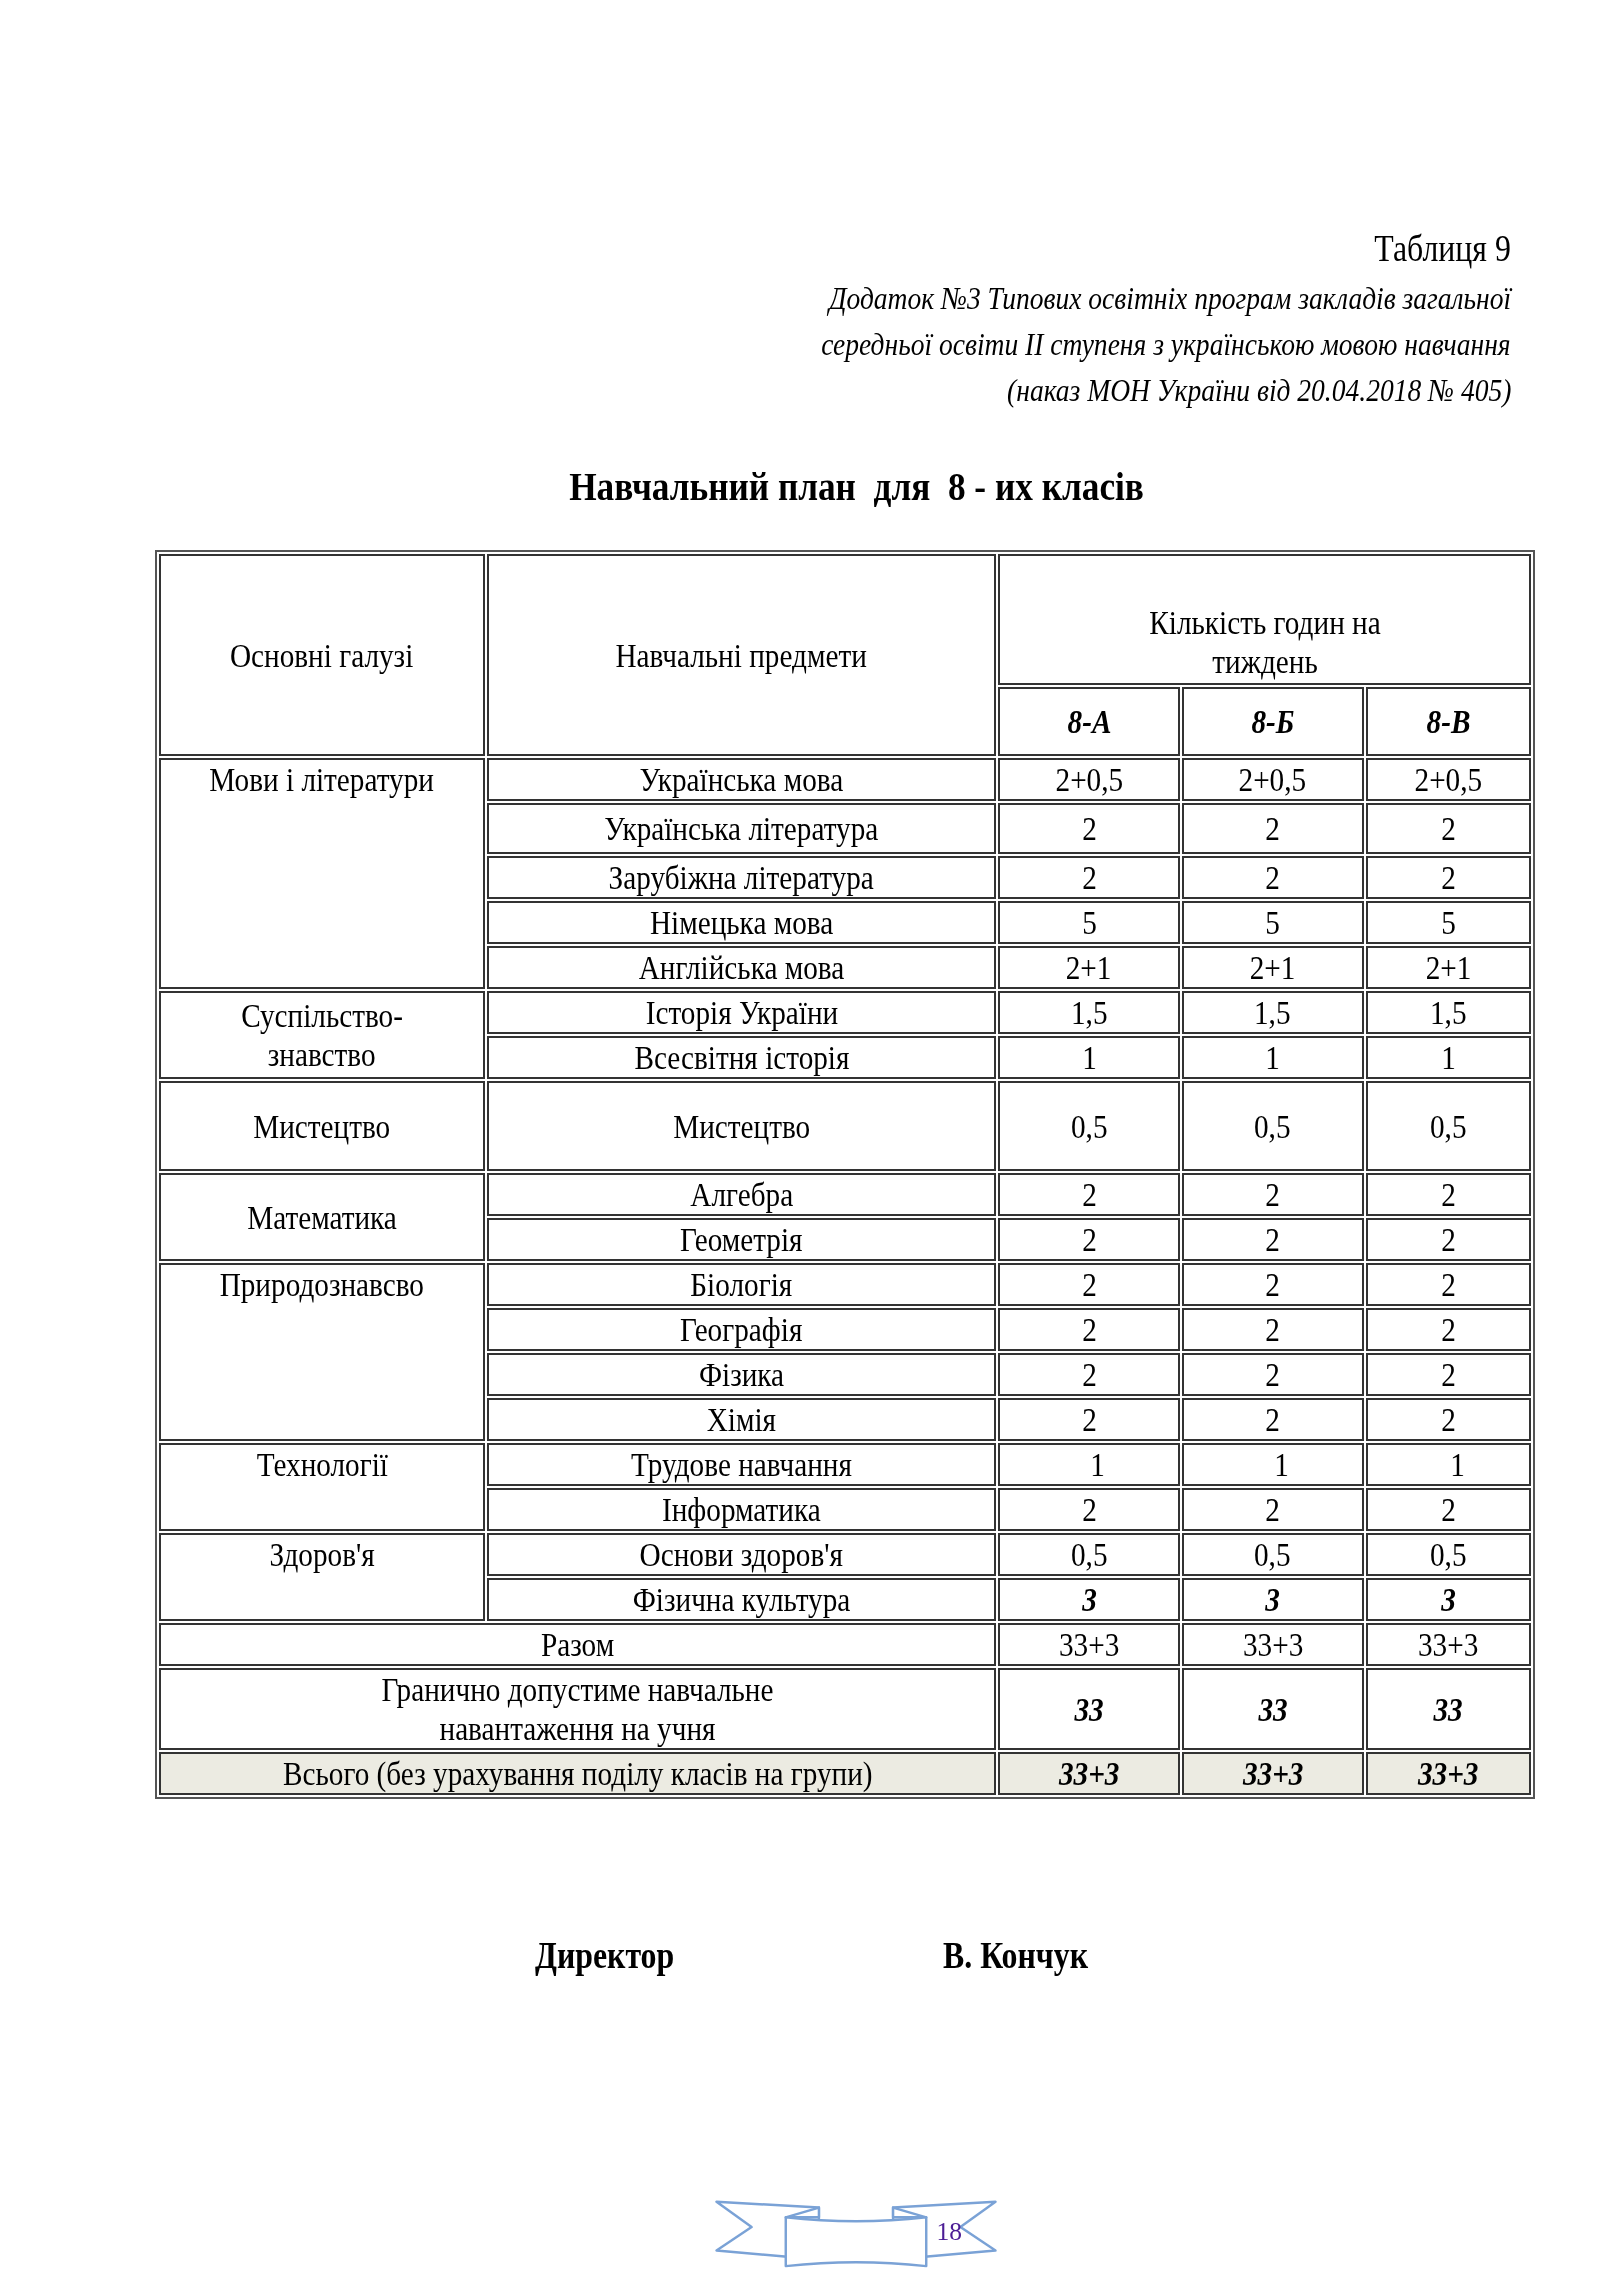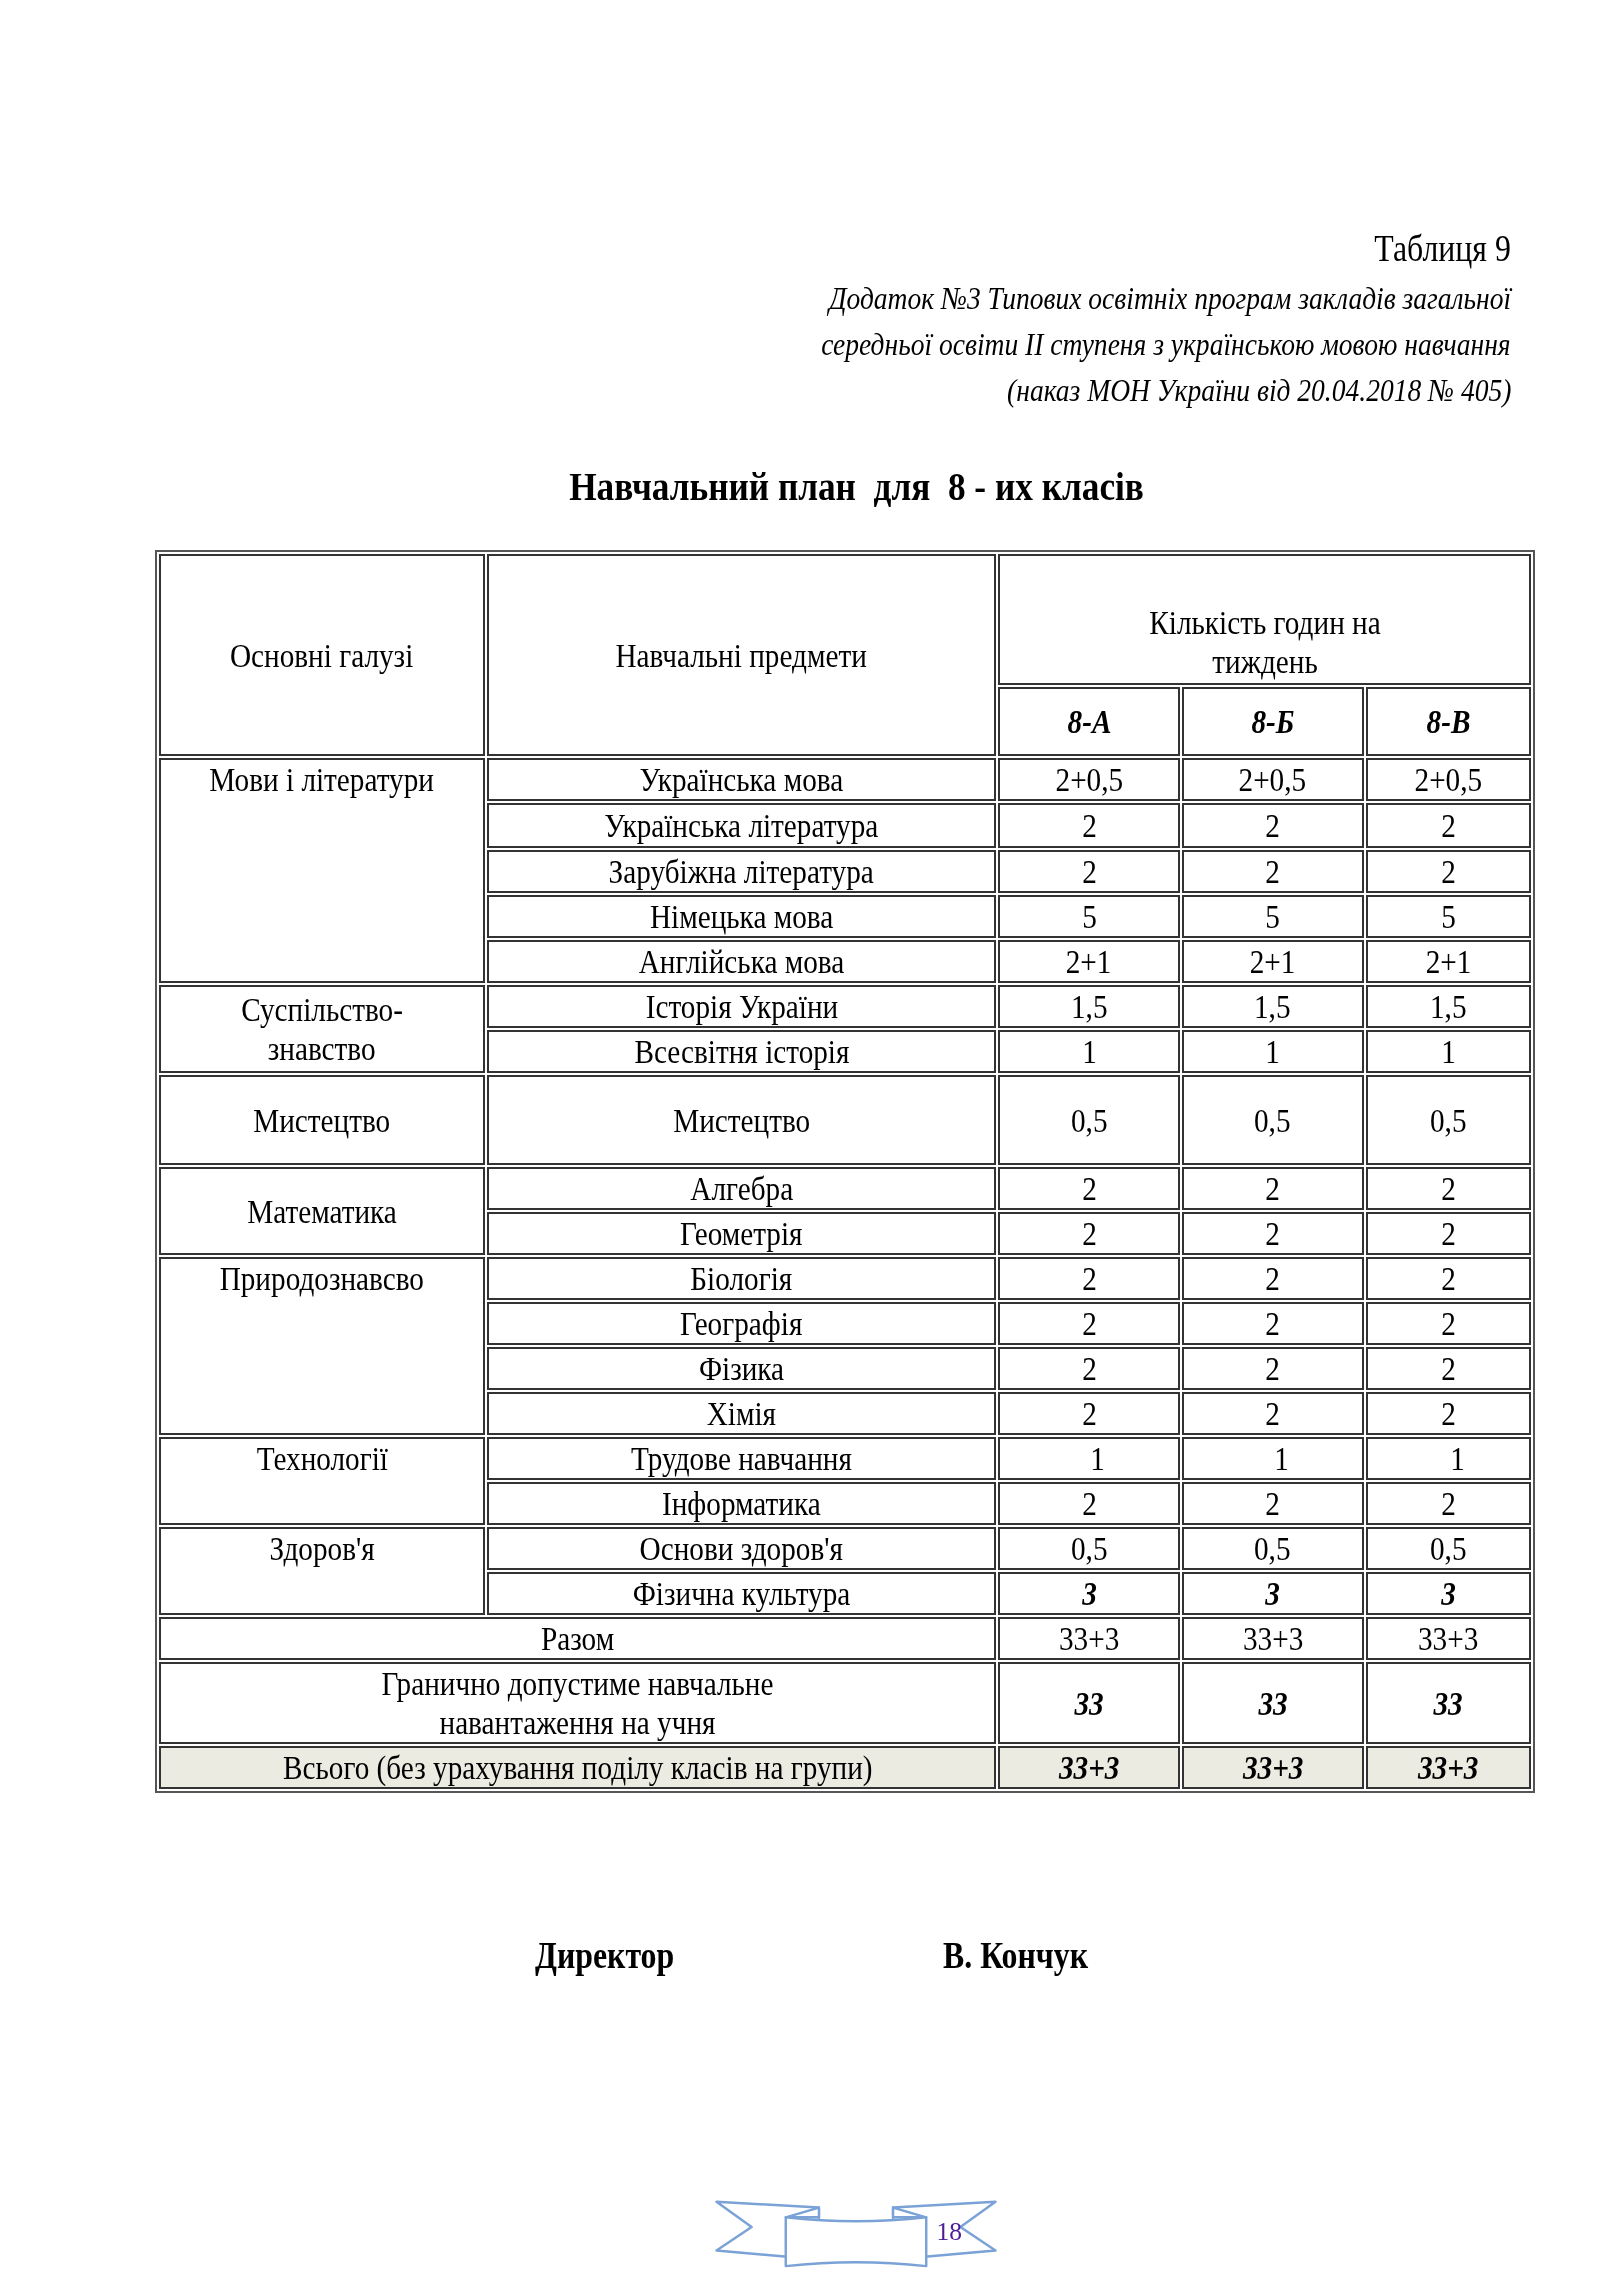--- a/index.html
+++ b/index.html
@@ -63,21 +63,21 @@
     <td class="bold"><span class="t">8-В</span></td>
   </tr>
 
   <tr class="r">
     <td rowspan="5" class="area-top"><span class="t">Мови і літератури</span></td>
     <td><span class="t">Українська мова</span></td>
     <td><span class="t">2+0,5</span></td>
     <td><span class="t">2+0,5</span></td>
     <td><span class="t">2+0,5</span></td>
   </tr>
-  <tr class="r" style="height:45px">
+  <tr class="r" style="height:51px">
     <td><span class="t">Українська література</span></td>
     <td><span class="t">2</span></td>
     <td><span class="t">2</span></td>
     <td><span class="t">2</span></td>
   </tr>
   <tr class="r">
     <td><span class="t">Зарубіжна література</span></td>
     <td><span class="t">2</span></td>
     <td><span class="t">2</span></td>
     <td><span class="t">2</span></td>

